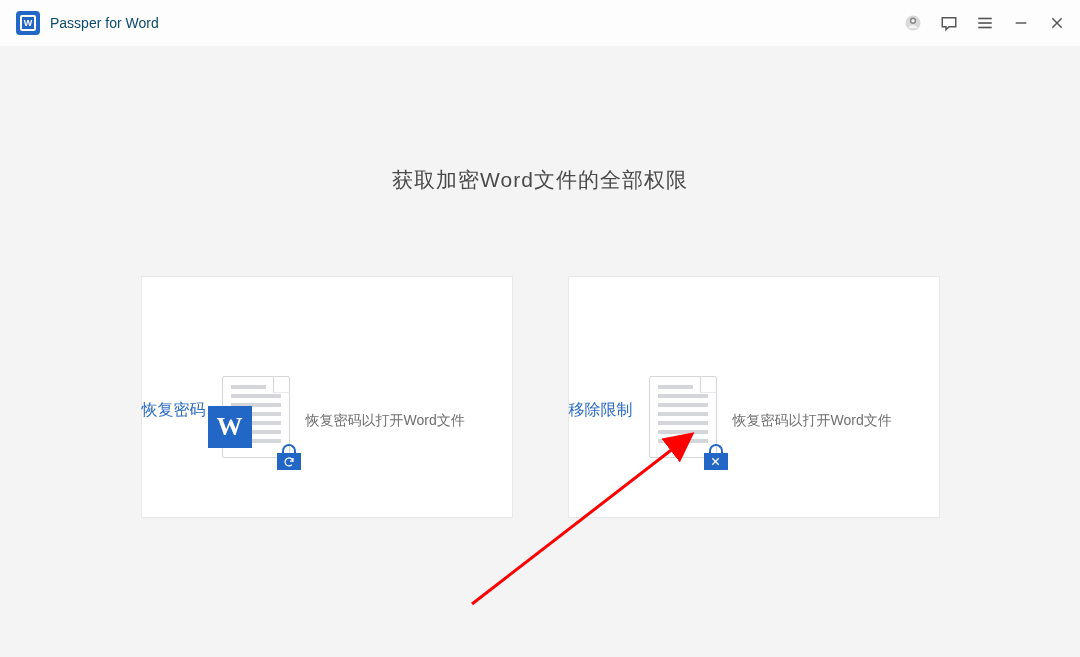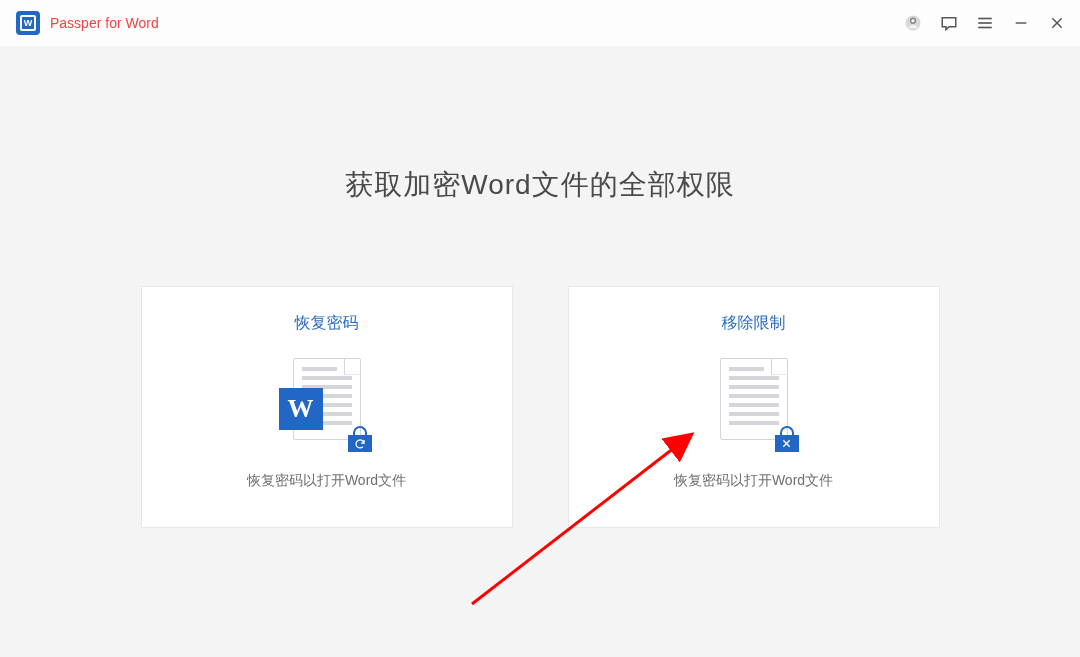--- a/index.html
+++ b/index.html
@@ -27,33 +27,33 @@
       display: flex; align-items: center; justify-content: center;
     }
     .app-logo-inner {
       width: 16px; height: 16px;
       border: 2px solid #fff;
       border-radius: 2px;
       display: flex; align-items: center; justify-content: center;
       color: #fff; font-size: 9px; font-weight: 700;
       font-family: Arial, sans-serif;
     }
-    .app-title { font-size: 14px; color: #ef4444; }
+    .app-title { font-size: 14px; color: #0c4a6e; }
     .tb-right { display: flex; align-items: center; gap: 18px; }
     .tb-icon { width: 18px; height: 18px; display: flex; align-items: center; justify-content: center; cursor: pointer; color: #6b6b6b; }
     .content { padding-top: 120px; text-align: center; }
-    .main-title { font-size: 28px; color: #4a4a4a; font-weight: 400; letter-spacing: 1px; }
+    .main-title { font-size: 21px; color: #4a4a4a; font-weight: 400; letter-spacing: 1px; }
     .cards {
       display: flex; justify-content: center; gap: 55px; margin-top: 82px;
     }
     .card {
       width: 372px; height: 242px;
       background: #fff;
       border: 1px solid #e8e8ea;
-      display: flex; flex-direction: column; align-items: center;
+      display: flex; align-items: center;
       padding-top: 26px;
       cursor: pointer;
     }
     .card-title { font-size: 16px; color: #2a6ac2; }
     .card-illus { margin-top: 24px; position: relative; width: 100px; height: 92px; }
     .doc {
       position: absolute; top: 0; left: 16px;
       width: 68px; height: 82px;
       background: #fff;
       border: 1.5px solid #d5d6da;

